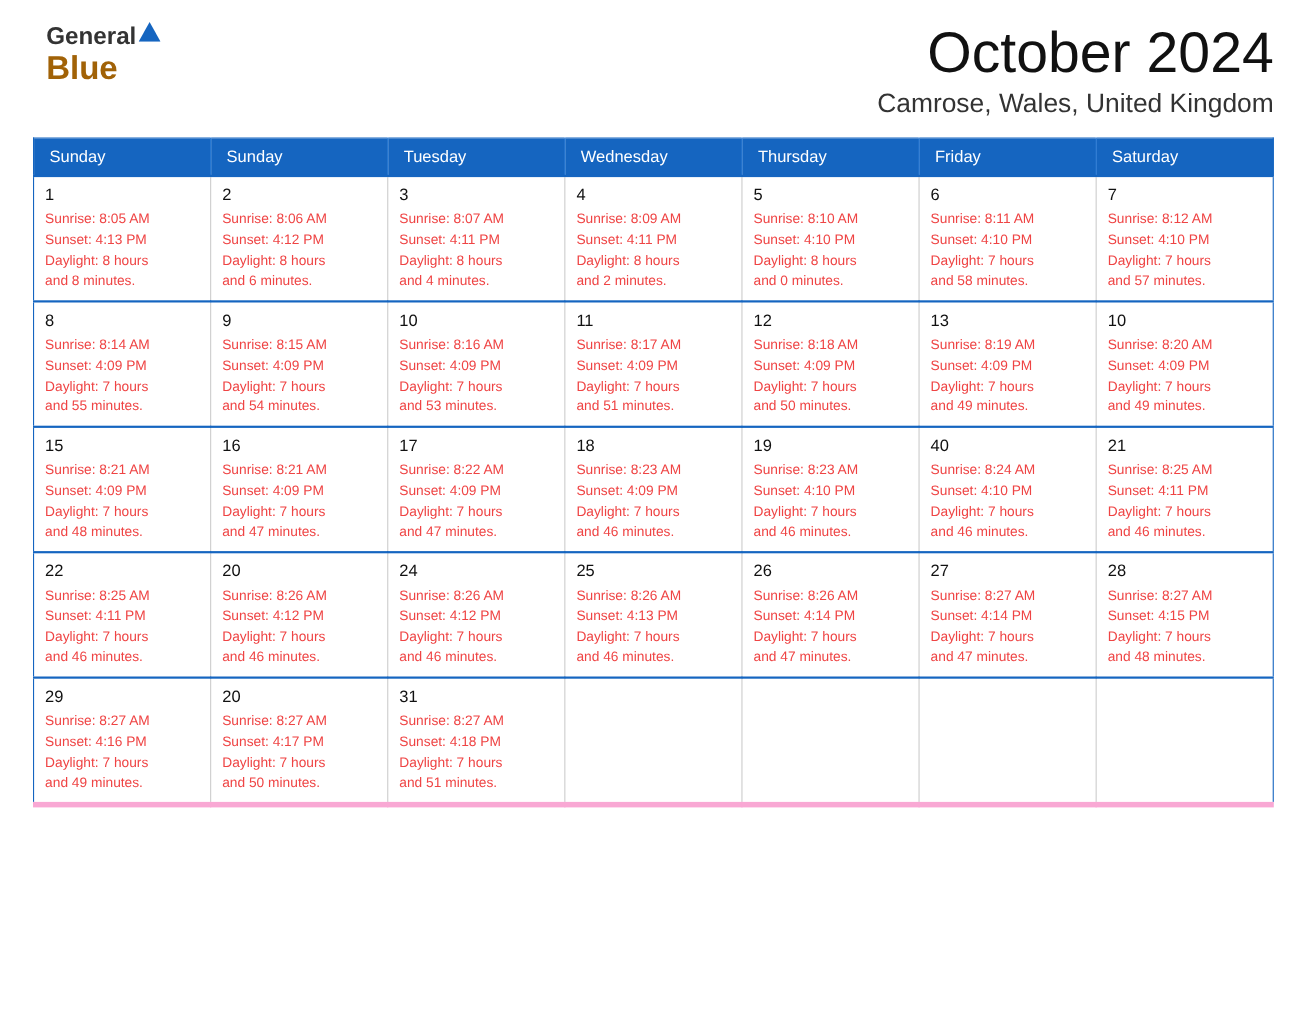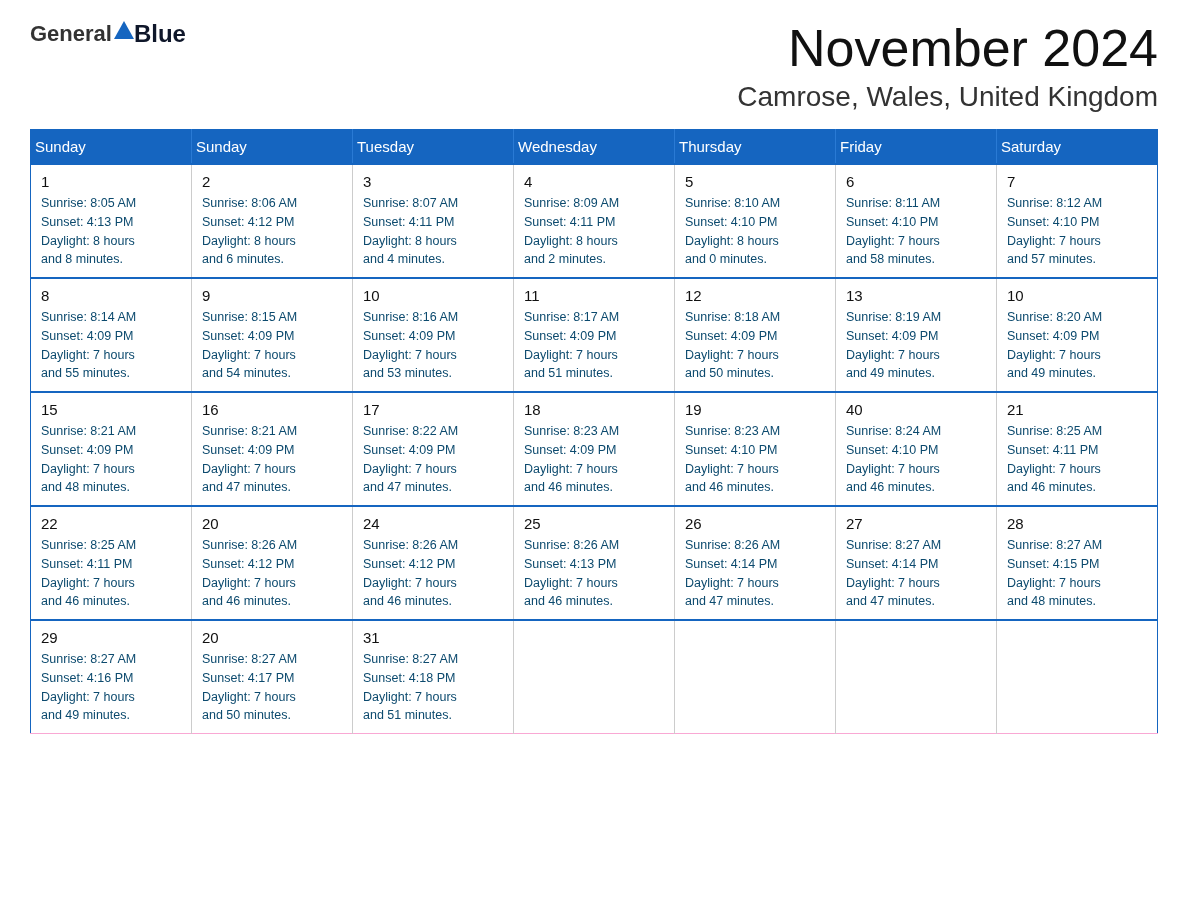--- a/index.html
+++ b/index.html
@@ -15,58 +15,59 @@
       justify-content: space-between;
       align-items: flex-start;
       margin-bottom: 16px;
     }
     .logo-text-general {
       font-size: 22px;
       font-weight: bold;
       color: #333;
     }
     .logo-text-blue {
-      font-size: 24px;
+      font-size: 30px;
       font-weight: bold;
-      color: #0f172a;
+      color: #a16207;
     }
     .logo-wrapper {
       display: flex;
-      flex-direction: row;
+      flex-direction: column;
+      margin-left: 12px;
     }
     .logo-row {
       display: flex;
       align-items: center;
     }
     .title-section {
       text-align: right;
     }
     .month-title {
       font-size: 52px;
       font-weight: normal;
       color: #111;
       line-height: 1.1;
     }
     .location-title {
-      font-size: 28px;
+      font-size: 24px;
       color: #333;
       margin-top: 4px;
     }
     table {
       width: 100%;
       border-collapse: collapse;
       border: 1px solid #1565c0;
     }
     thead tr {
       background-color: #1565c0;
     }
     thead th {
       color: white;
       text-align: left;
-      padding: 8px 4px;
+      padding: 8px 14px;
       font-size: 15px;
       font-weight: normal;
       border-right: 1px solid #2a7ad4;
     }
     thead th:last-child {
       border-right: none;
     }
     tbody tr {
       border-top: 2px solid #1565c0;
     }
@@ -76,33 +77,33 @@
       border-right: 1px solid #ccc;
       font-size: 13px;
       color: #333;
       width: 14.28%;
       min-height: 90px;
     }
     tbody td:last-child {
       border-right: none;
     }
     tbody tr:last-child {
-      border-bottom: 1px solid #f9a8d4;
+      border-bottom: 5px solid #f9a8d4;
     }
     .day-num {
       font-size: 15px;
       font-weight: normal;
       color: #111;
       display: block;
       margin-bottom: 4px;
     }
     .day-info {
       font-size: 12.5px;
       line-height: 1.5;
-      color: #0c4a6e;
+      color: #ef4444;
     }
     .empty-cell {
       background: #fff;
     }
   </style>
 </head>
 <body>
 
 <div class="header">
   <div class="logo-wrapper">
@@ -113,21 +114,21 @@
         <svg width="20" height="18" viewBox="0 0 20 18">
           <polygon points="10,0 20,18 0,18" fill="#1565c0"></polygon>
         </svg>
       </span>
     </div>
     <div>
       <span class="logo-text-blue">Blue</span>
     </div>
   </div>
   <div class="title-section">
-    <div class="month-title">November 2024</div>
+    <div class="month-title">October 2024</div>
     <div class="location-title">Camrose, Wales, United Kingdom</div>
   </div>
 </div>
 
 <table>
   <thead>
     <tr>
       <th>Sunday</th>
       <th>Sunday</th>
       <th>Tuesday</th>

